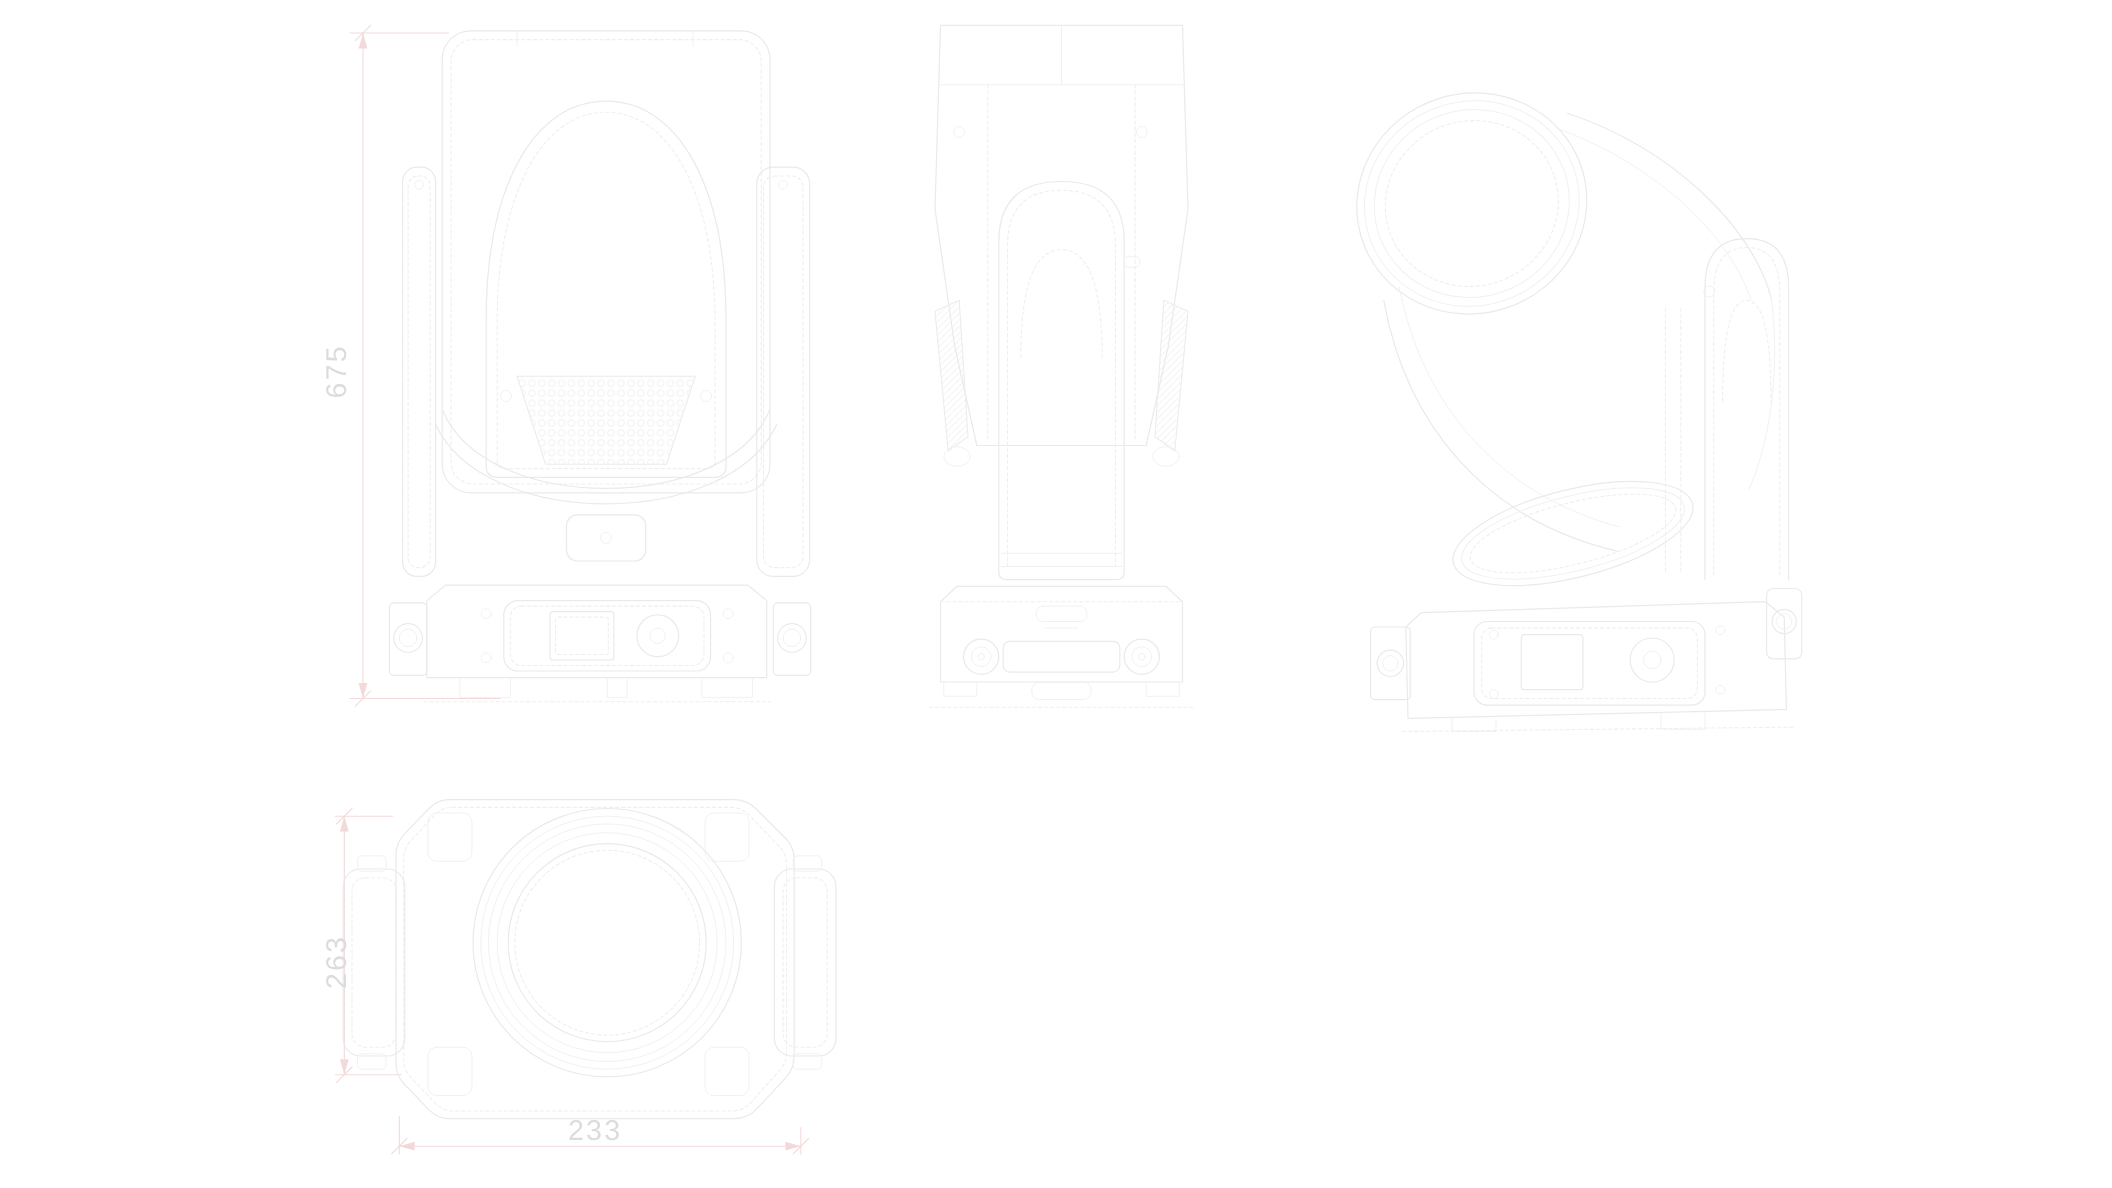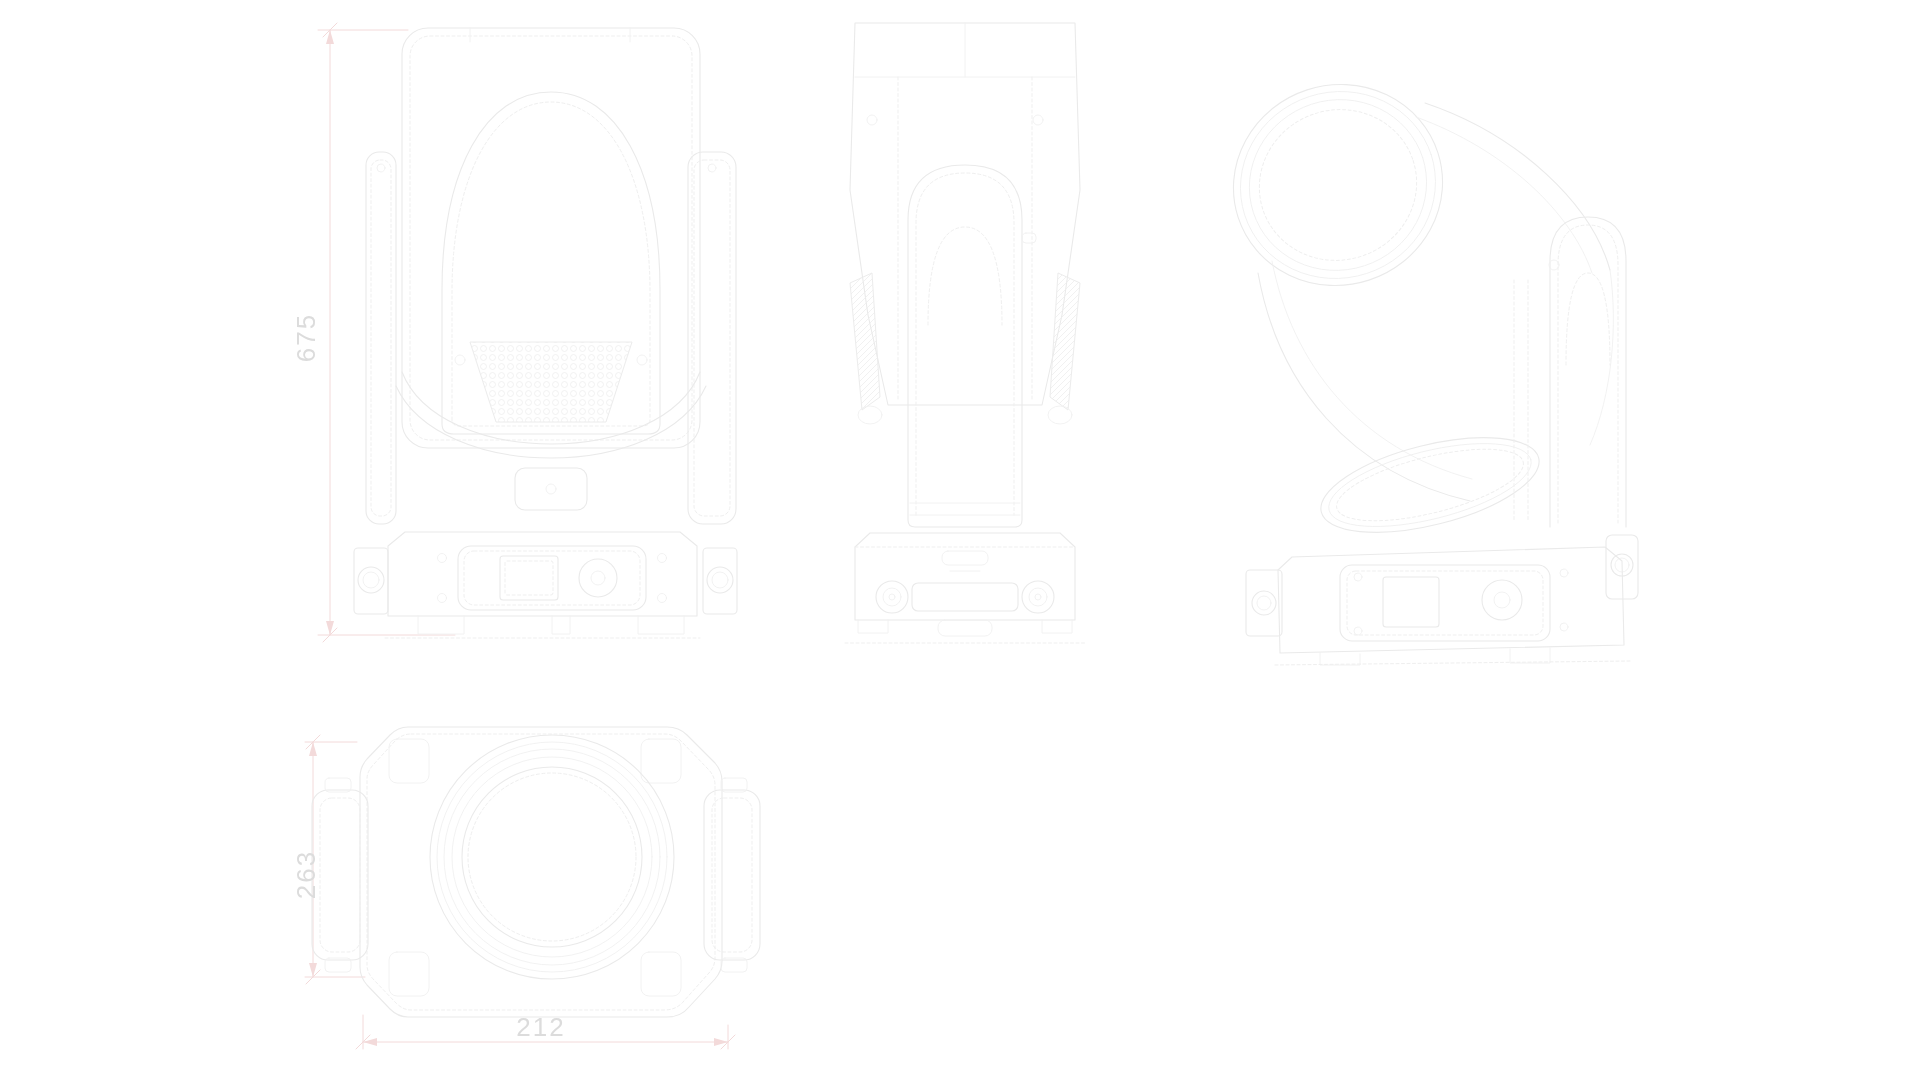--- a/index.html
+++ b/index.html
@@ -269,13 +269,13 @@
       <rect class="lnf" x="416" y="63" width="26" height="14" rx="4"></rect>
       <rect class="lnf" x="416" y="243" width="26" height="14" rx="4"></rect>
     </g>
   </svg>
 </div>
 
 <div class="dimlabel vert" style="left:266px;top:322px;">675</div>
 
 <div class="dimlabel vert" style="left:266px;top:859px;">263</div>
 
-<div class="dimlabel" style="left:501px;top:1012px;">212</div>
+<div class="dimlabel" style="left:501px;top:1012px;">233</div>
 
 </body></html>

